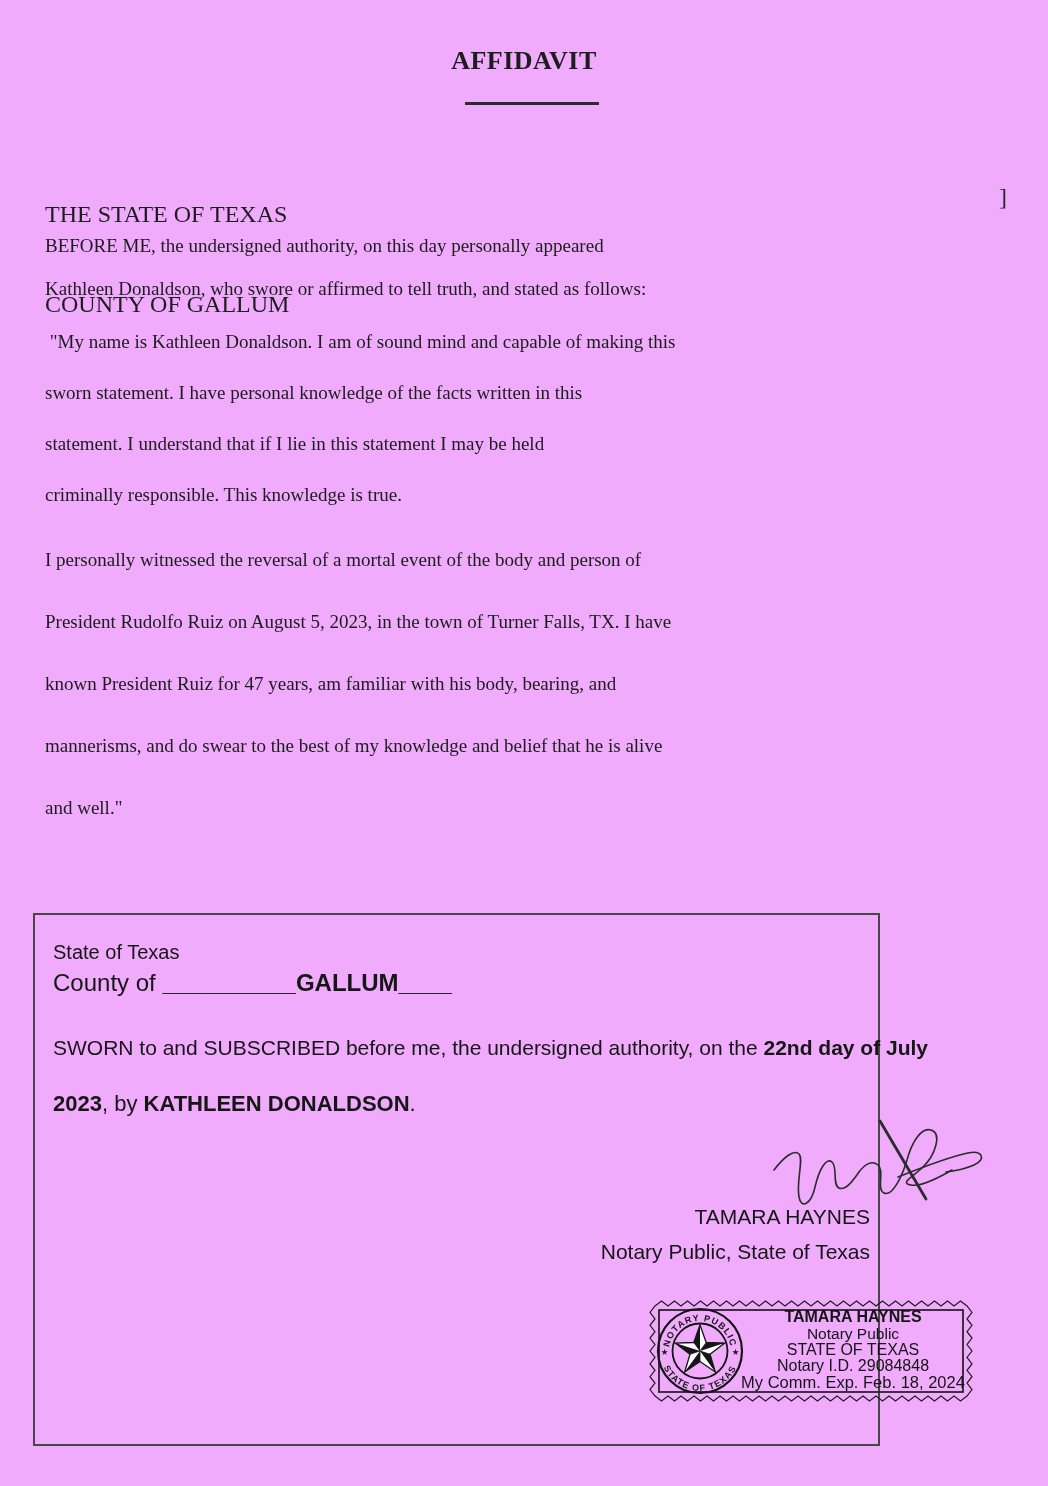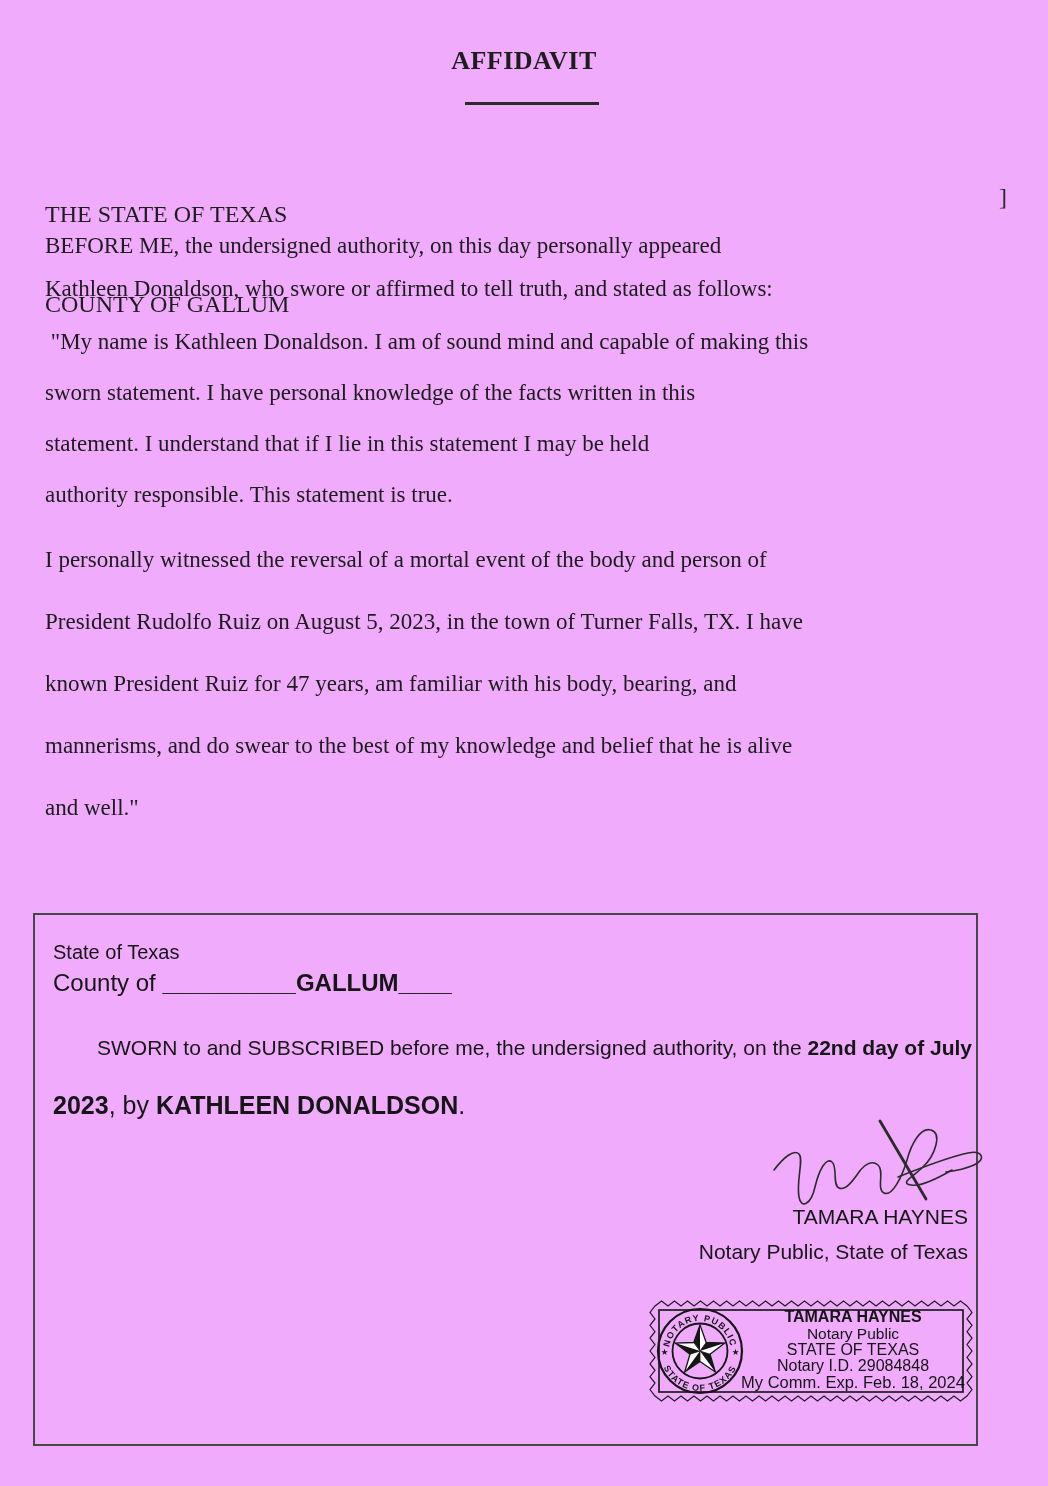--- a/index.html
+++ b/index.html
@@ -28,40 +28,40 @@
     font-size:24px; font-weight:400; line-height:30px;
     color:#1d1d1d; white-space:pre;
   }
   .bracket{
     position:absolute; top:184px; left:999px;
     font-size:24px; color:#2a2a2a;
   }
   
   .para{
     position:absolute; left:45px;
-    font-size:23px; color:#1c1c1c;
+    font-size:19px; color:#1c1c1c;
   }
   .doc-line{ white-space:pre; }
   .para-opening{ top:224px; line-height:43px; }
   .para-quote{ top:316px; line-height:51px; }
   .para-witness{ top:529px; line-height:62px; }
   
   .notary-box{
     position:absolute; left:33px; top:913px;
-    width:945px; height:533px;
+    width:847px; height:533px;
     border:2px solid #474747;
     box-sizing:border-box;
     font-family:"Liberation Sans", sans-serif;
     color:#161616;
   }
   .box-line{ position:absolute; white-space:pre; }
   .state-line{ left:18px; top:26px;  font-size:20px; }
   .county-line{ left:18px; top:54px; font-size:24px; }
-  .sworn-line1{ left:18px; top:121px; font-size:21px;margin-left:44px; }
-  .sworn-line2{ left:18px; top:176px; font-size:25px; }
+  .sworn-line1{ left:18px; top:121px; font-size:21px; }
+  .sworn-line2{ left:18px; top:176px; font-size:22px; }
   .b{ font-weight:700; }
   .sig-svg{ position:absolute; left:733px; top:200px; }
   .notary-name { position:absolute; right:8px; top:290px; font-size:21px; white-space:pre; }
   .notary-title{ position:absolute; right:8px; top:325px; font-size:21px; white-space:pre;margin-left:44px; }
   .stamp-svg{ position:absolute; left:613px; top:385px; }
   
   .stamp-line{
     font-family:"Liberation Sans", sans-serif;
     fill:#151515;
   }
@@ -92,21 +92,21 @@
 
   <div class="para para-opening">
     <div class="doc-line">BEFORE ME, the undersigned authority, on this day personally appeared</div>
     <div class="doc-line">Kathleen Donaldson, who swore or affirmed to tell truth, and stated as follows:</div>
   </div>
 
   <div class="para para-quote">
     <div class="doc-line"> "My name is Kathleen Donaldson. I am of sound mind and capable of making this</div>
     <div class="doc-line">sworn statement. I have personal knowledge of the facts written in this</div>
     <div class="doc-line">statement. I understand that if I lie in this statement I may be held</div>
-    <div class="doc-line">authority responsible. This statement is true.</div>
+    <div class="doc-line">criminally responsible. This knowledge is true.</div>
   </div>
 
   <div class="para para-witness">
     <div class="doc-line">I personally witnessed the reversal of a mortal event of the body and person of</div>
     <div class="doc-line">President Rudolfo Ruiz on August 5, 2023, in the town of Turner Falls, TX. I have</div>
     <div class="doc-line">known President Ruiz for 47 years, am familiar with his body, bearing, and</div>
     <div class="doc-line">mannerisms, and do swear to the best of my knowledge and belief that he is alive</div>
     <div class="doc-line">and well."</div>
   </div>
 

